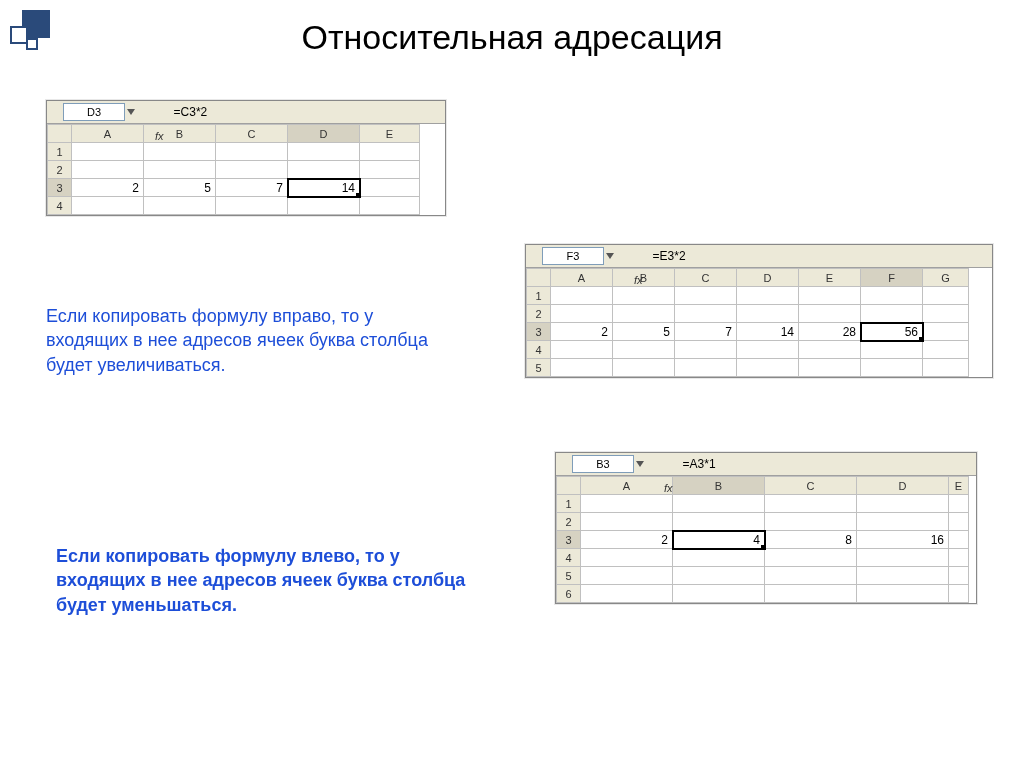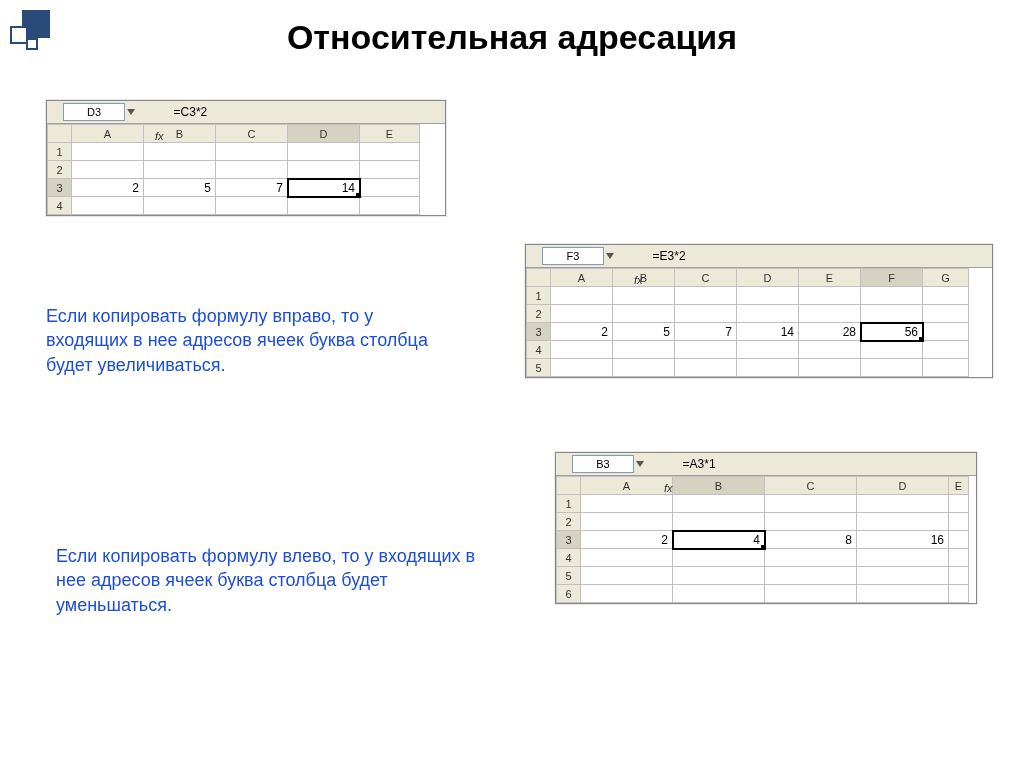--- a/index.html
+++ b/index.html
@@ -23,21 +23,21 @@
     background: #fff;
     border: 2px solid #2a4a7a;
   }
   .corner-decor .sq.big { width: 24px; height: 24px; top: 2px; left: 14px; background:#2a4a7a;}
   .corner-decor .sq.sm1 { width: 14px; height: 14px; top: 18px; left: 2px; background:#fff;}
   .corner-decor .sq.sm2 { width: 8px; height: 8px; top: 30px; left: 18px; background:#fff;}
 
   h1.title {
     text-align: center;
     font-size: 34px;
-    font-weight: bold;
+    font-weight: normal;
     color: #000;
     margin: 18px 0 24px 0;
     font-family: Arial, sans-serif;
   }
 
   .paragraph {
     font-size: 18px;
     line-height: 1.35;
     color: #1d4ed8;
     font-family: Arial, sans-serif;
@@ -268,21 +268,21 @@
             <td></td>
             <td></td>
             <td></td>
             <td></td>
           </tr>
     </tbody>
       </table>
   </div>
 </div>
 
-<div class="block paragraph" style="left:56px; top:544px; width:430px;">Если копировать формулу влево, то у входящих в нее адресов ячеек буква столбца будет уменьшаться.</div>
+<div class="block paragraph" style="left:56px; top:544px; width:430px;font-weight:bold;">Если копировать формулу влево, то у входящих в нее адресов ячеек буква столбца будет уменьшаться.</div>
 
 <div class="block" style="left:555px; top:452px;">
   <div class="sheet" style="width:420px;">
     <div class="formula-bar">
       <div class="name-box">B3</div>
       <div class="fb-dd"></div>
       <span class="fx">fx</span>
       <span class="formula-text">=A3*1</span>
     </div>
     <table class="grid">

